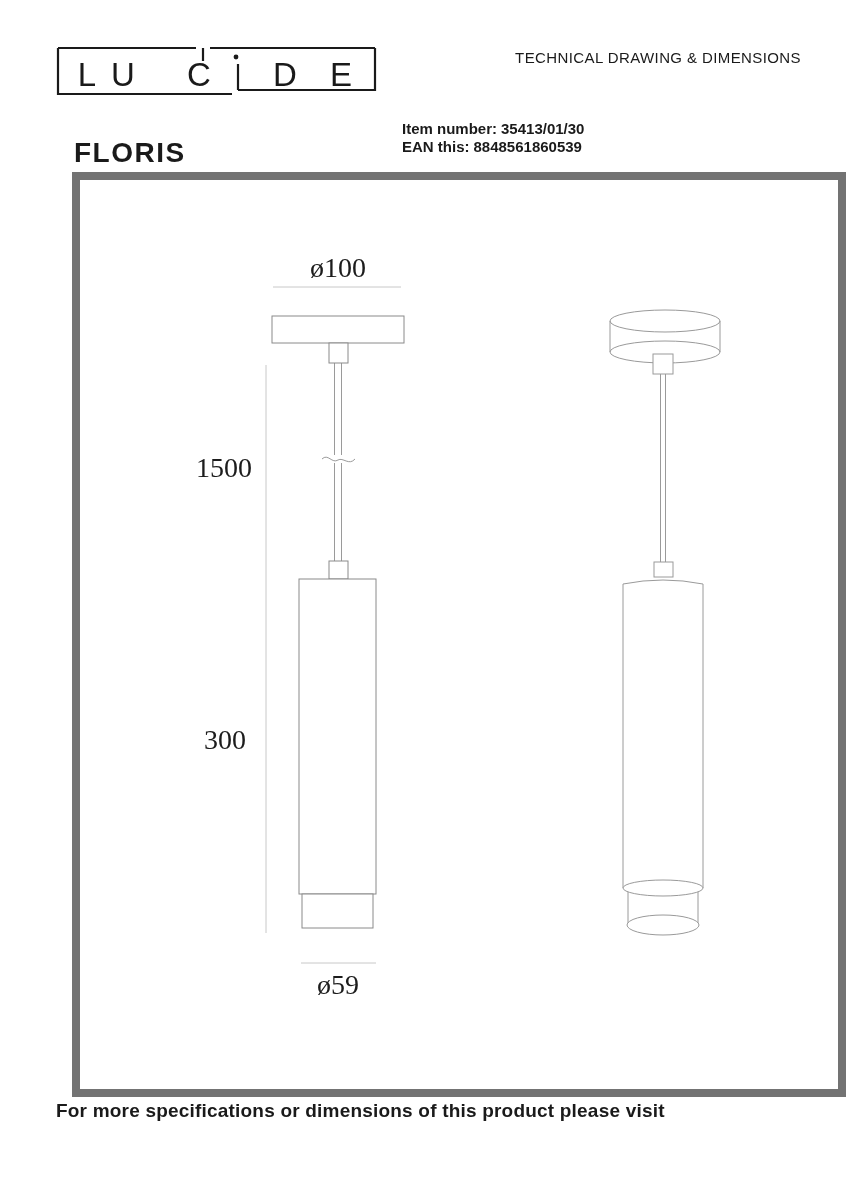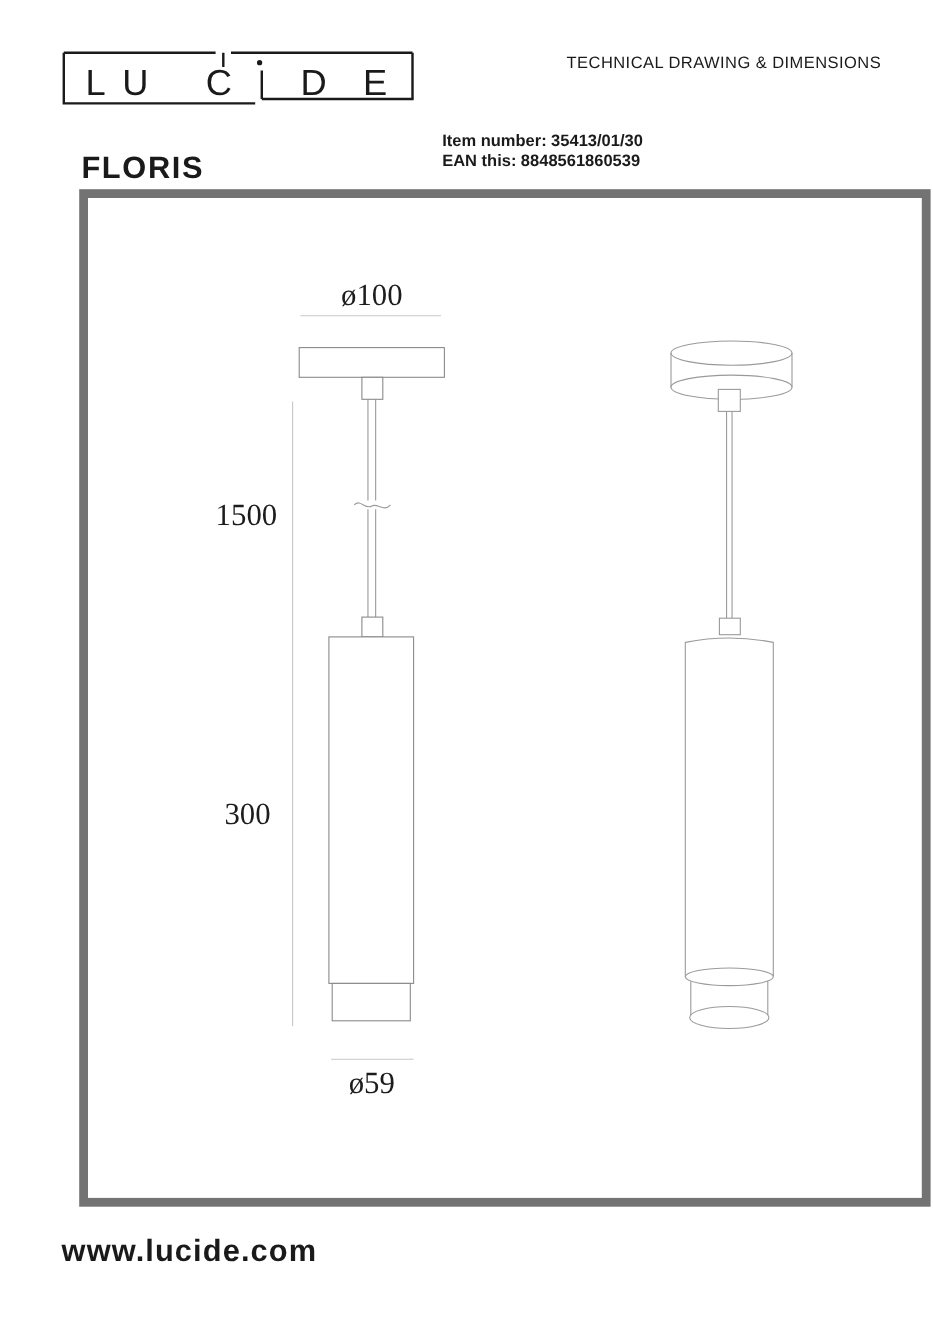--- a/index.html
+++ b/index.html
@@ -129,15 +129,15 @@
 
         <path class="p-outline-f" d="M543,708 V404 Q583,396 623,404 V708"></path>
         <ellipse class="p-outline-f" cx="583" cy="708" rx="40" ry="8"></ellipse>
         <line class="p-outline" x1="548" y1="712" x2="548" y2="743"></line>
         <line class="p-outline" x1="618" y1="712" x2="618" y2="743"></line>
         <ellipse class="p-outline" cx="583" cy="745" rx="36" ry="10"></ellipse>
       </g>
     </svg>
   </div>
 
-  <div class="footer-site">www.lucide.com</div>
+  <div class="footer-note">For more specifications or dimensions of this product please visit</div>
 
 </div>
 
 </body></html>

